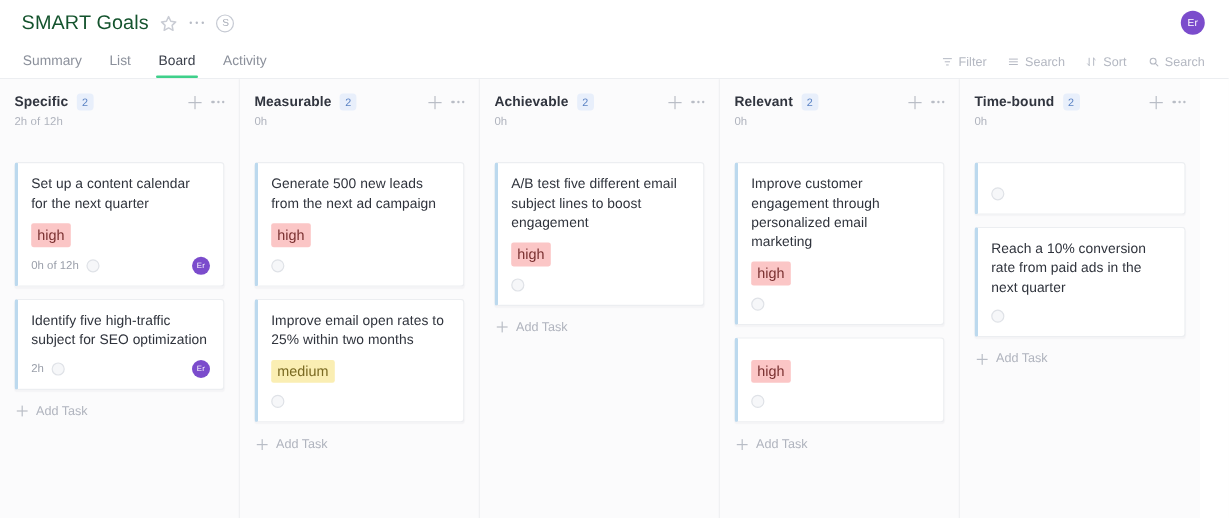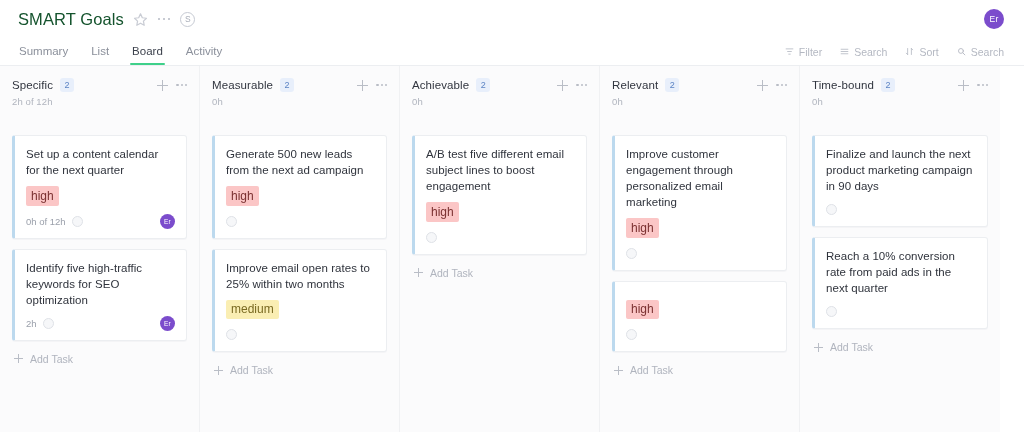--- a/index.html
+++ b/index.html
@@ -96,21 +96,21 @@
     background: #fbfbfc;
     position: relative;
   }
   .column.last { border-right: none; }
   .board-rest { flex: 1; background: #ffffff; }
 
   .col-head-row {
     display: flex; align-items: center;
   }
   .col-name {
-    font-size: 11.5px; color: #31353f; font-weight: 400;
+    font-size: 11.5px; color: #31353f; font-weight: 700;
     letter-spacing: .1px;
   }
   .col-count {
     margin-left: 7px;
     background: #e8effb; color: #5b83c4;
     font-size: 9px; line-height: 1;
     padding: 2.5px 4.5px; border-radius: 3px;
   }
   .col-actions { margin-left: auto; display: flex; align-items: center; gap: 8px; }
   .plus-icon {
@@ -264,21 +264,21 @@
         </div>
       </div>
       <div class="col-sub">2h of 12h</div>
       <div class="cards">
         <div class="card"><div class="card-title">Set up a content calendar for the next quarter</div><div class="tag high">high</div><div class="card-foot">
             <span class="time-text">0h of 12h</span>
             <span class="status-dot"></span>
             <span class="card-avatar">Er</span>
           </div></div>
         <div class="card">
-          <div class="card-title">Identify five high-traffic keywords for SEO optimization</div>
+          <div class="card-title">Identify five high-traffic subject for SEO optimization</div>
           <div class="card-foot">
             <span class="time-text">2h</span>
             <span class="status-dot"></span>
             <span class="card-avatar">Er</span>
           </div>
         </div>
         <div class="add-task">
           <span class="plus-small"></span>
           <span>Add Task</span>
         </div>
@@ -371,21 +371,20 @@
           <span class="col-dots">
             <i></i>
             <i></i>
             <i></i>
           </span>
         </div>
       </div>
       <div class="col-sub">0h</div>
       <div class="cards">
         <div class="card">
-          <div class="card-title">Finalize and launch the next product marketing campaign in 90 days</div>
           <div class="card-foot">
             <span class="status-dot"></span>
           </div>
         </div>
         <div class="card">
           <div class="card-title">Reach a 10% conversion rate from paid ads in the next quarter</div>
           <div class="card-foot">
             <span class="status-dot"></span>
           </div>
         </div>

